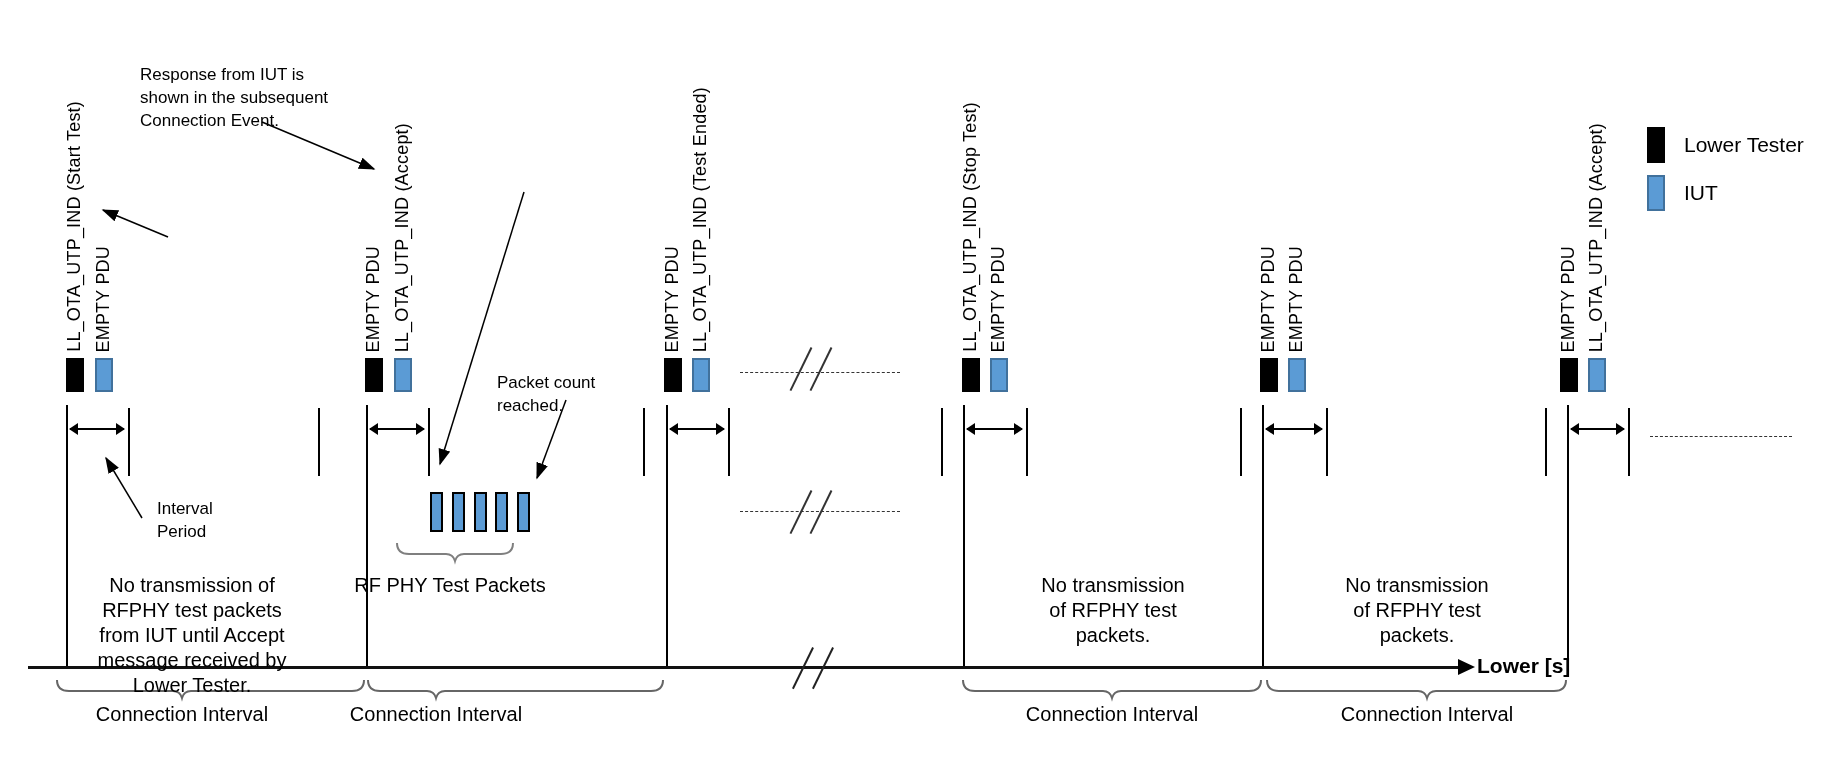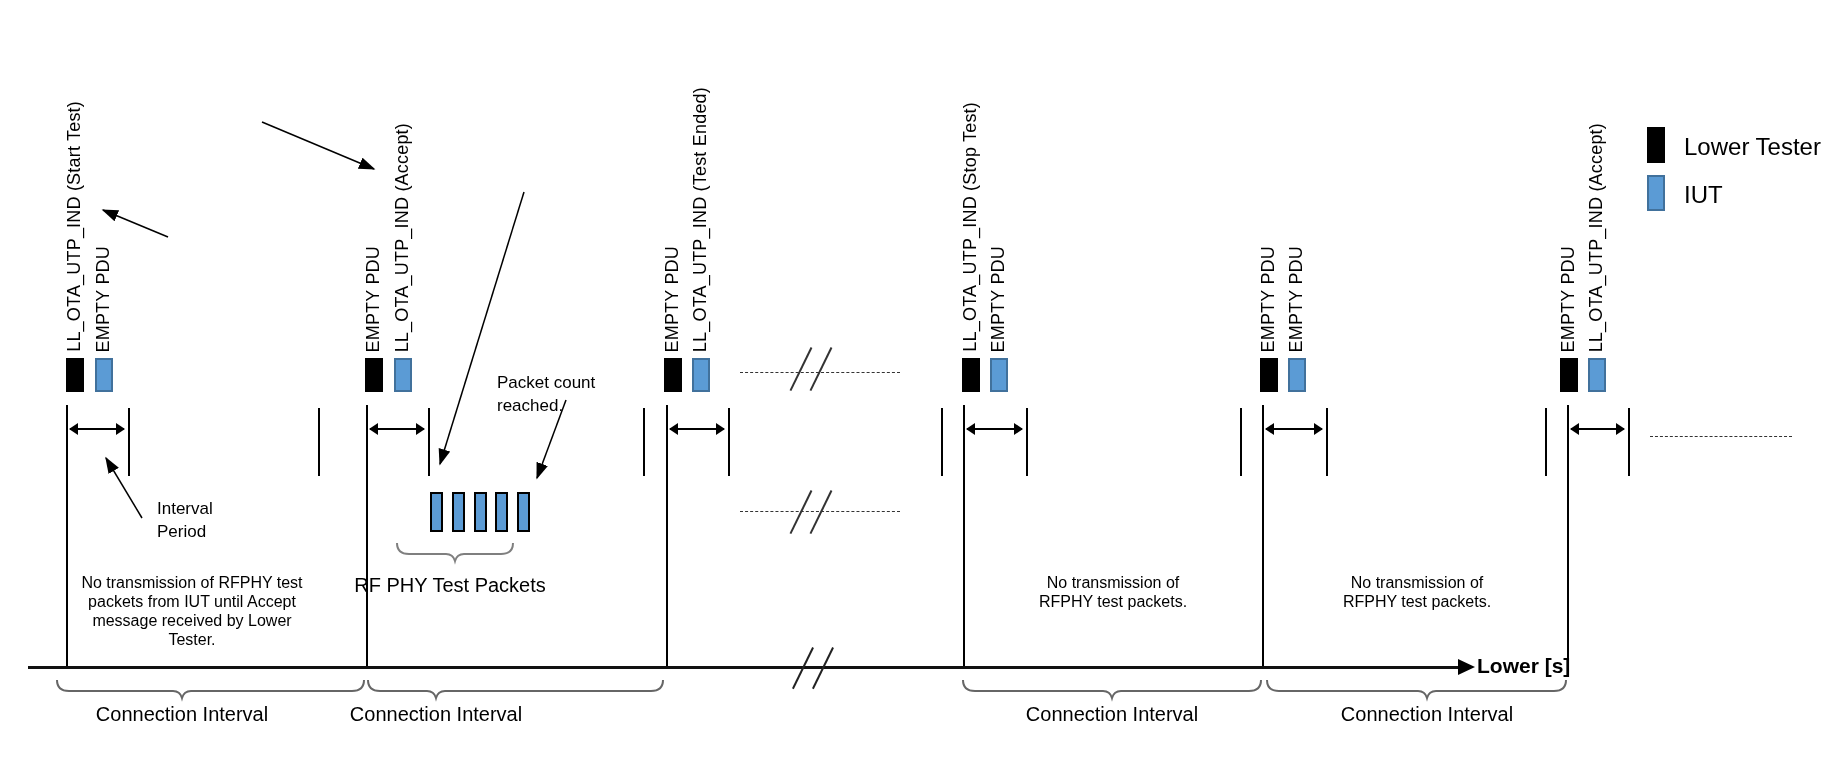--- a/index.html
+++ b/index.html
@@ -22,21 +22,21 @@
 
   
   .dar{position:absolute;top:428px;height:2px;background:#000;}
   .dar::before{content:'';position:absolute;left:-1px;top:-5px;width:0;height:0;
                border-right:9px solid #000;border-top:6px solid transparent;border-bottom:6px solid transparent;}
   .dar::after{content:'';position:absolute;right:-1px;top:-5px;width:0;height:0;
               border-left:9px solid #000;border-top:6px solid transparent;border-bottom:6px solid transparent;}
 
   
   .note{position:absolute;font-size:17px;line-height:23px;}
-  .note.small{font-size:16px;line-height:19px;}
+  .note.small{font-size:20px;line-height:25px;}
   .center{text-align:center;}
 
   
   .dashline{position:absolute;height:0;border-top:1.5px dashed #333;}
   .slash{position:absolute;width:1.5px;background:#333;transform:rotate(26deg);}
 
   
   #timeline{position:absolute;left:28px;top:666px;width:1432px;height:3px;background:#111;}
   #timeline-head{position:absolute;left:1458px;top:659px;width:0;height:0;
                  border-left:17px solid #000;border-top:8px solid transparent;border-bottom:8px solid transparent;}
@@ -45,21 +45,21 @@
   
   .brace{position:absolute;top:679px;height:24px;}
   .pbrace{position:absolute;top:542px;height:24px;}
   .ivl{position:absolute;top:703px;font-size:20px;transform:translateX(-50%);white-space:nowrap;}
 
   
   .pkt{position:absolute;top:492px;width:13px;height:40px;background:#5B9BD5;border:2px solid #000;box-sizing:border-box;}
 
   
   .legend-swatch{position:absolute;width:18px;height:36px;}
-  .legend-label{position:absolute;font-size:24px;}
+  .legend-label{position:absolute;font-size:21px;}
 
   #arrows{position:absolute;left:0;top:0;pointer-events:none;}
 
   .big-label{position:absolute;font-size:20px;transform:translateX(-50%);white-space:nowrap;}
 </style>
 </head>
 <body>
 
 <div id="canvas">
 
@@ -166,20 +166,21 @@
     <path d="M1,1 Q1,12 13,12 H141 Q148,12 150,19 Q152,12 159,12 H287 Q299,12 299,1" fill="none" stroke="#666" stroke-width="2"></path>
   </svg>
   <svg class="brace" style="left:1266px" width="302" height="24">
     <path d="M1,1 Q1,12 13,12 H152 Q159,12 161,19 Q163,12 170,12 H288 Q300,12 300,1" fill="none" stroke="#666" stroke-width="2"></path>
   </svg>
   <div class="ivl" style="left:182px">Connection Interval</div>
   <div class="ivl" style="left:436px">Connection Interval</div>
   <div class="ivl" style="left:1112px">Connection Interval</div>
   <div class="ivl" style="left:1427px">Connection Interval</div>
 
+  <div class="note" style="left:140px;top:63px;width:190px">Response from IUT is shown in the subsequent Connection Event.</div>
   <div class="note" style="left:497px;top:371px;width:110px">Packet count reached.</div>
   <div class="note" style="left:157px;top:497px;width:95px">Interval Period</div>
   <div class="note small center" style="left:80px;top:573px;width:224px">No transmission of RFPHY test packets from IUT until Accept message received by Lower Tester.</div>
   <div class="note small center" style="left:1038px;top:573px;width:150px">No transmission of RFPHY test packets.</div>
   <div class="note small center" style="left:1342px;top:573px;width:150px">No transmission of RFPHY test packets.</div>
 
   <svg id="arrows" width="1835" height="782">
     <defs>
       <marker id="ah" markerWidth="12" markerHeight="10" refX="10" refY="4" orient="auto">
         <path d="M0,0 L11,4 L0,8 z" fill="#000"></path>

